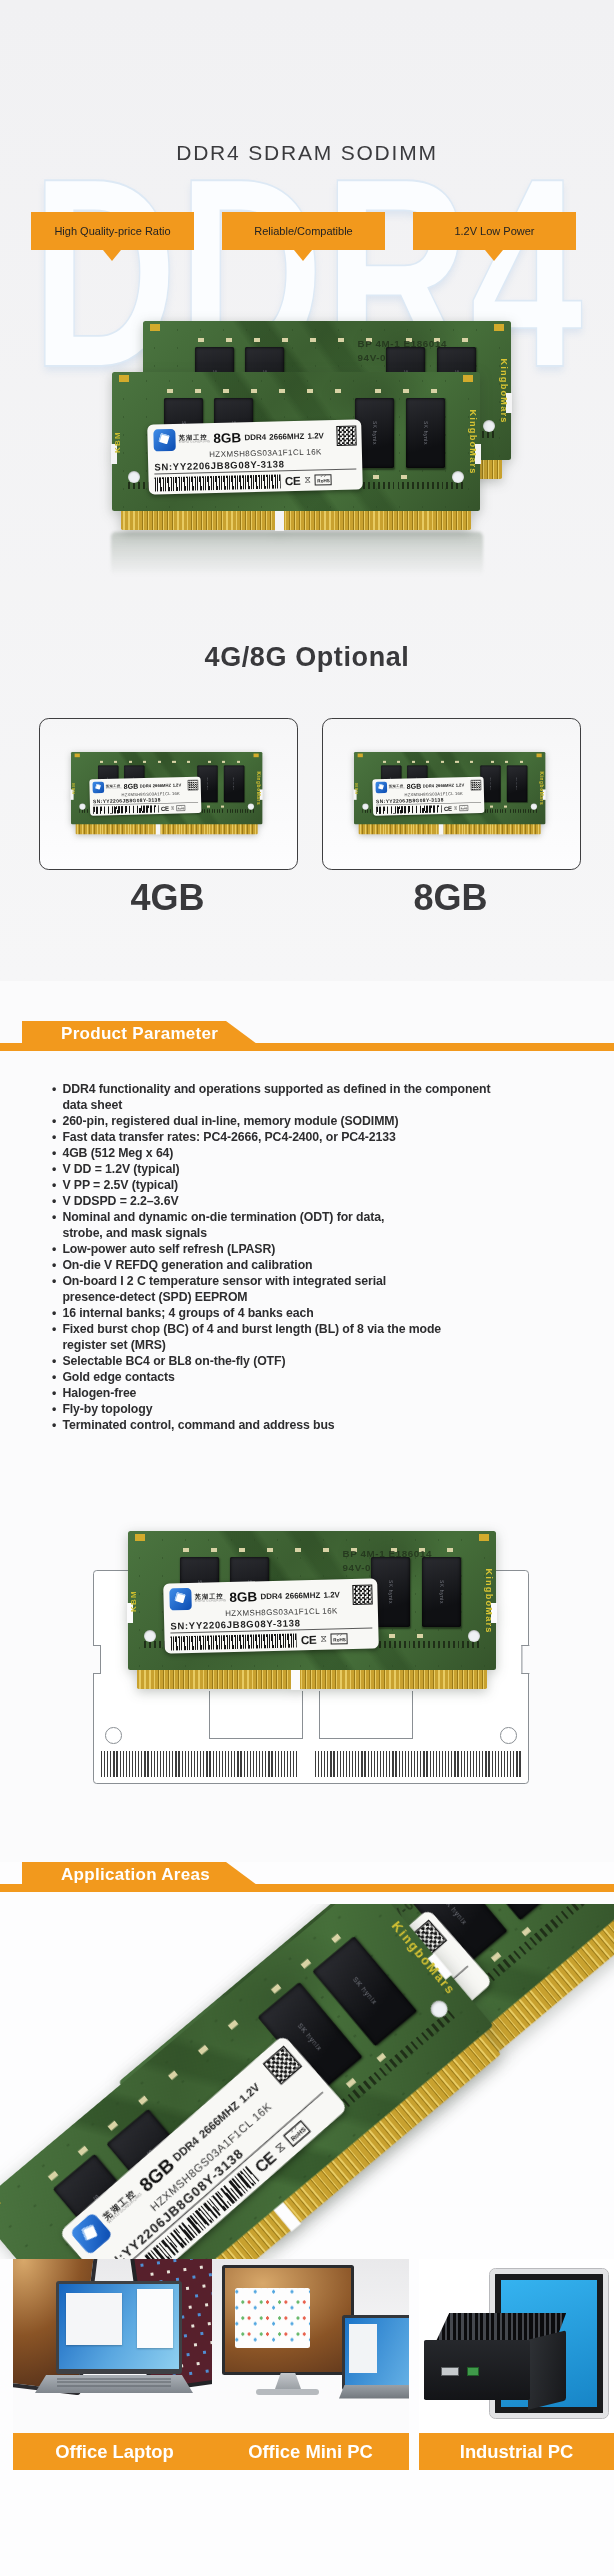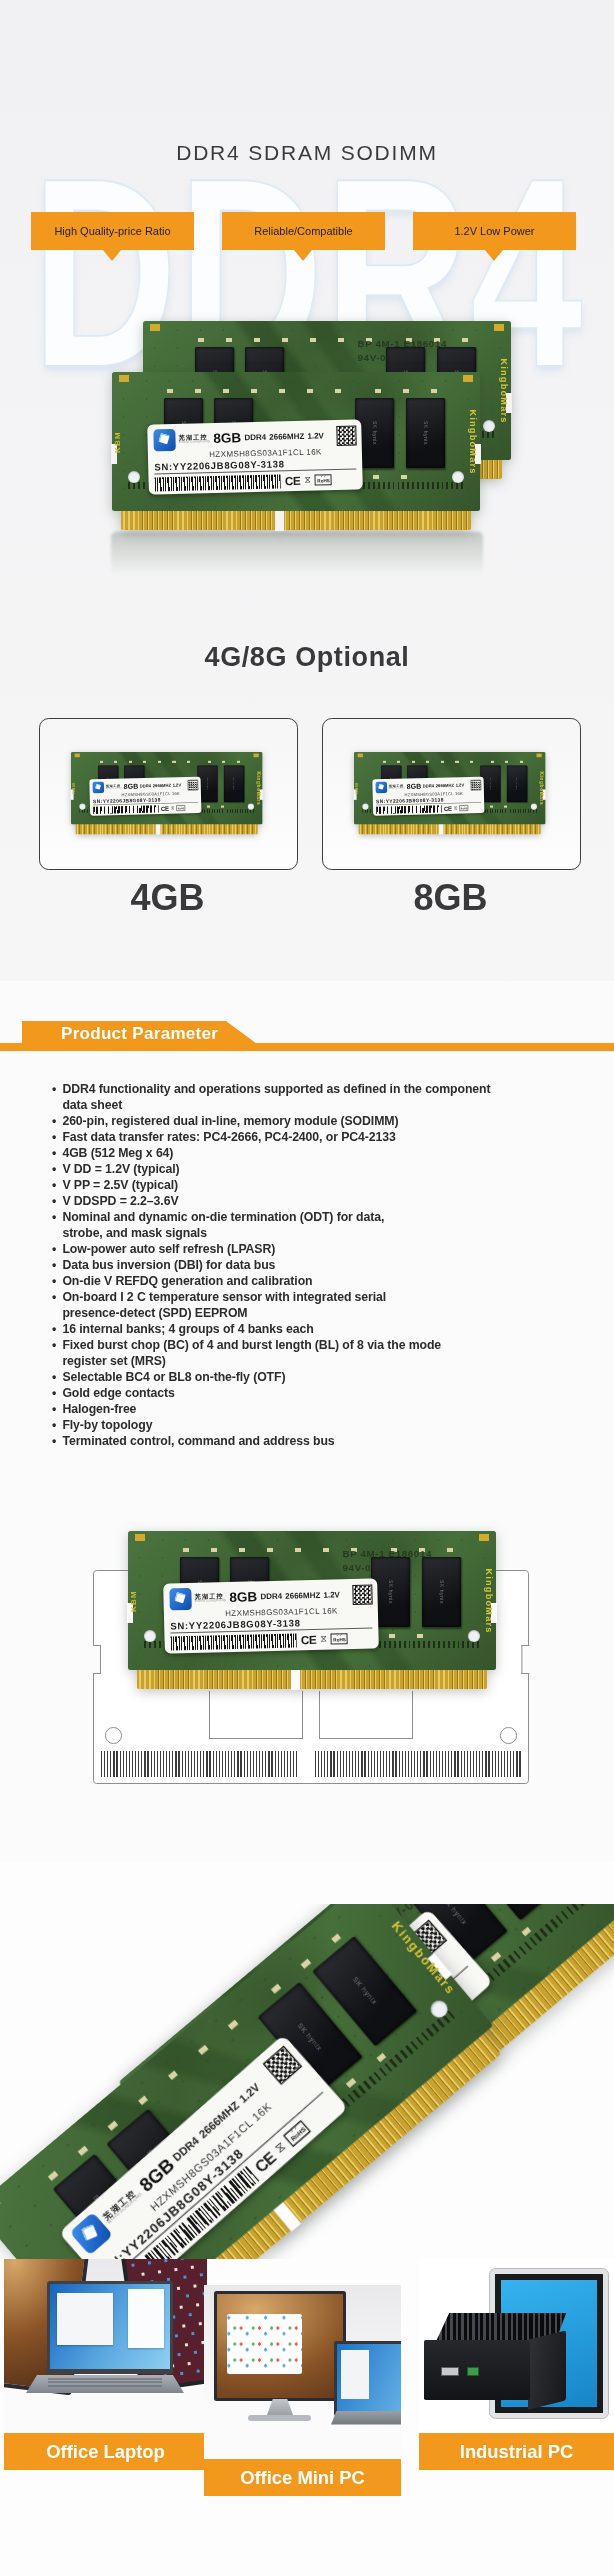--- a/index.html
+++ b/index.html
@@ -141,21 +141,21 @@
   .so-snotch{position:absolute;top:74px;width:7.4px;height:27px;background:#fbfbfc;border:1.2px solid #8a8f94;border-left:none;}
   .so-snotch-l{left:-1.2px;} .so-snotch-r{right:-1.2px;transform:scaleX(-1);}
 
   
   .app-photo{left:0;top:1904px;width:614px;height:355px;overflow:hidden;z-index:1;}
   .slot-app-back{left:203px;top:18.4px;transform:rotate(-40deg) scale(1.4);--bg:#fdfdfe;}
   .slot-app-front{left:58px;top:144px;transform:rotate(-40deg) scale(1.4);--bg:#fdfdfe;}
 
   
   .app-card{top:2259px;height:211px;z-index:2;}
-  .ac1{left:4px;width:203px;} .ac2{left:204px;width:197px;margin-top:26px;} .ac3{left:419px;width:195px;}
+  .ac1{left:13px;width:203px;} .ac2{left:212px;width:197px;} .ac3{left:419px;width:195px;}
   .app-card .photo{position:absolute;left:0;right:0;top:0;bottom:37px;overflow:hidden;
     background:linear-gradient(180deg,#e9e9eb,#fbfbfc 70%);}
   .ac3 .photo{background:#ffffff;}
   .app-card .bar{position:absolute;left:0;right:0;bottom:0;height:37px;background:var(--orange);
     display:flex;align-items:center;justify-content:center;font-size:18.4px;font-weight:700;color:#ffffff;}
 
   
   .tabA{position:absolute;left:-23px;top:-17px;width:92px;height:140px;transform:rotate(7deg);
     border:4.3px solid #2c2c30;border-radius:4.3px;
     background:radial-gradient(140% 120% at 25% 12%,#d8a86a,#8a5426 45%,#5c351b 78%,#432715);}
@@ -463,21 +463,20 @@
 data sheet</li>
     <li>260-pin, registered dual in-line, memory module (SODIMM)</li>
     <li>Fast data transfer rates: PC4-2666, PC4-2400, or PC4-2133</li>
     <li>4GB (512 Meg x 64)</li>
     <li>V DD = 1.2V (typical)</li>
     <li>V PP = 2.5V (typical)</li>
     <li>V DDSPD = 2.2–3.6V</li>
     <li>Nominal and dynamic on-die termination (ODT) for data,
 strobe, and mask signals</li>
     <li>Low-power auto self refresh (LPASR)</li>
-    <li>Data bus inversion (DBI) for data bus</li>
     <li>On-die V REFDQ generation and calibration</li>
     <li>On-board I 2 C temperature sensor with integrated serial
 presence-detect (SPD) EEPROM</li>
     <li>16 internal banks; 4 groups of 4 banks each</li>
     <li>Fixed burst chop (BC) of 4 and burst length (BL) of 8 via the mode
 register set (MRS)</li>
     <li>Selectable BC4 or BL8 on-the-fly (OTF)</li>
     <li>Gold edge contacts</li>
     <li>Halogen-free</li>
     <li>Fly-by topology</li>
@@ -550,20 +549,26 @@
           <span class="barcode"></span>
           <b class="ce">CE</b>
           <span class="hg">⧖</span>
           <span class="rohs">RoHS</span>
         </div>
       </div>
     </div>
   </div>
 </div>
 
+  <div class="abs ribbon ribbon-app">
+    <div class="strip"></div>
+    <div class="head">
+      <span>Application Areas</span>
+    </div>
+  </div>
 
   <div class="abs app-photo">
     <div class="stick-slot slot-app-back">
   <div class="stick">
     <div class="gold">
             <i class="gold-notch"></i>
           </div>
     <div class="pcb">
       <i class="pad pad-l"></i>
 

